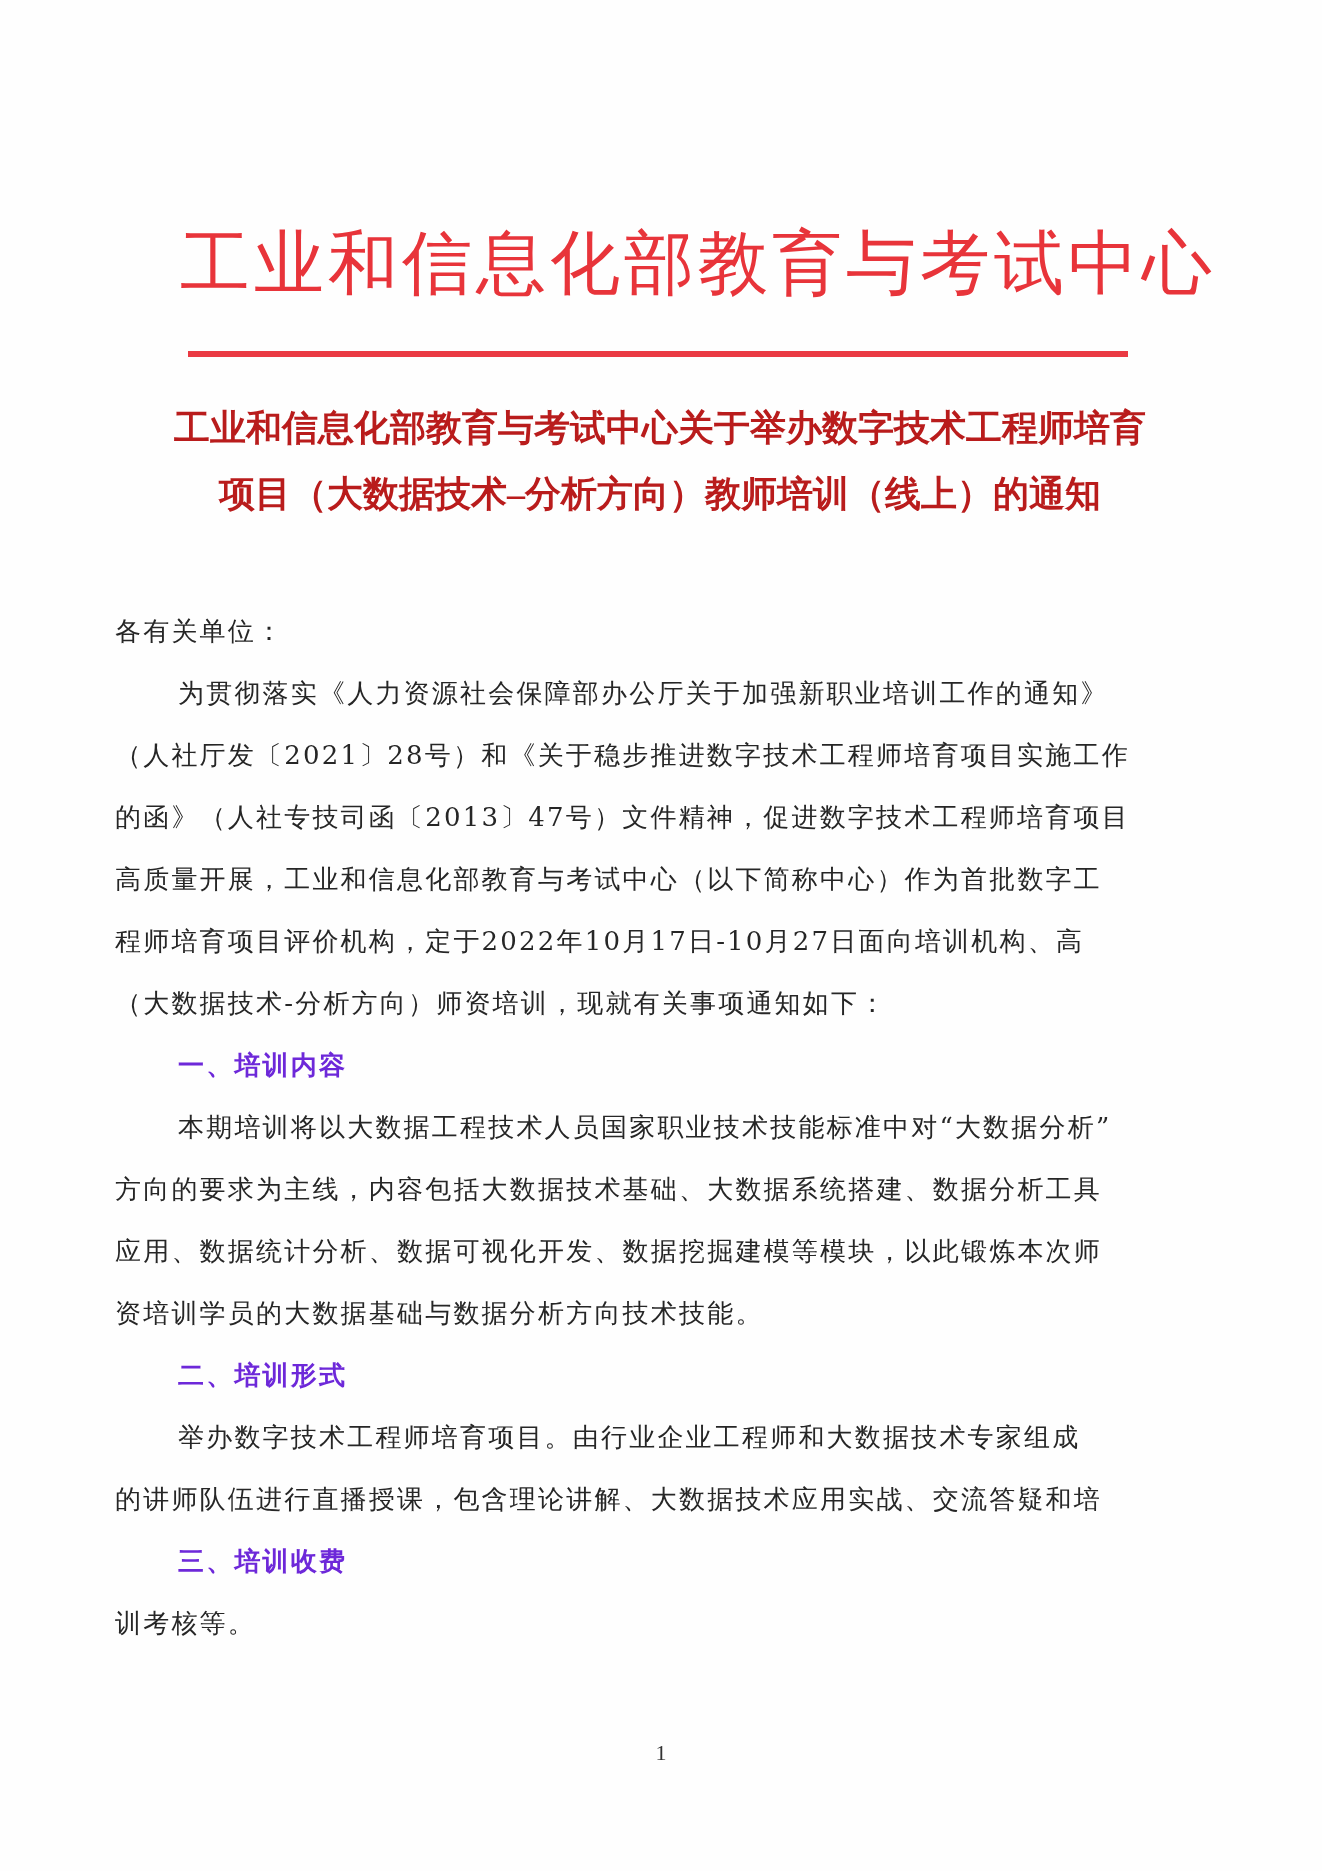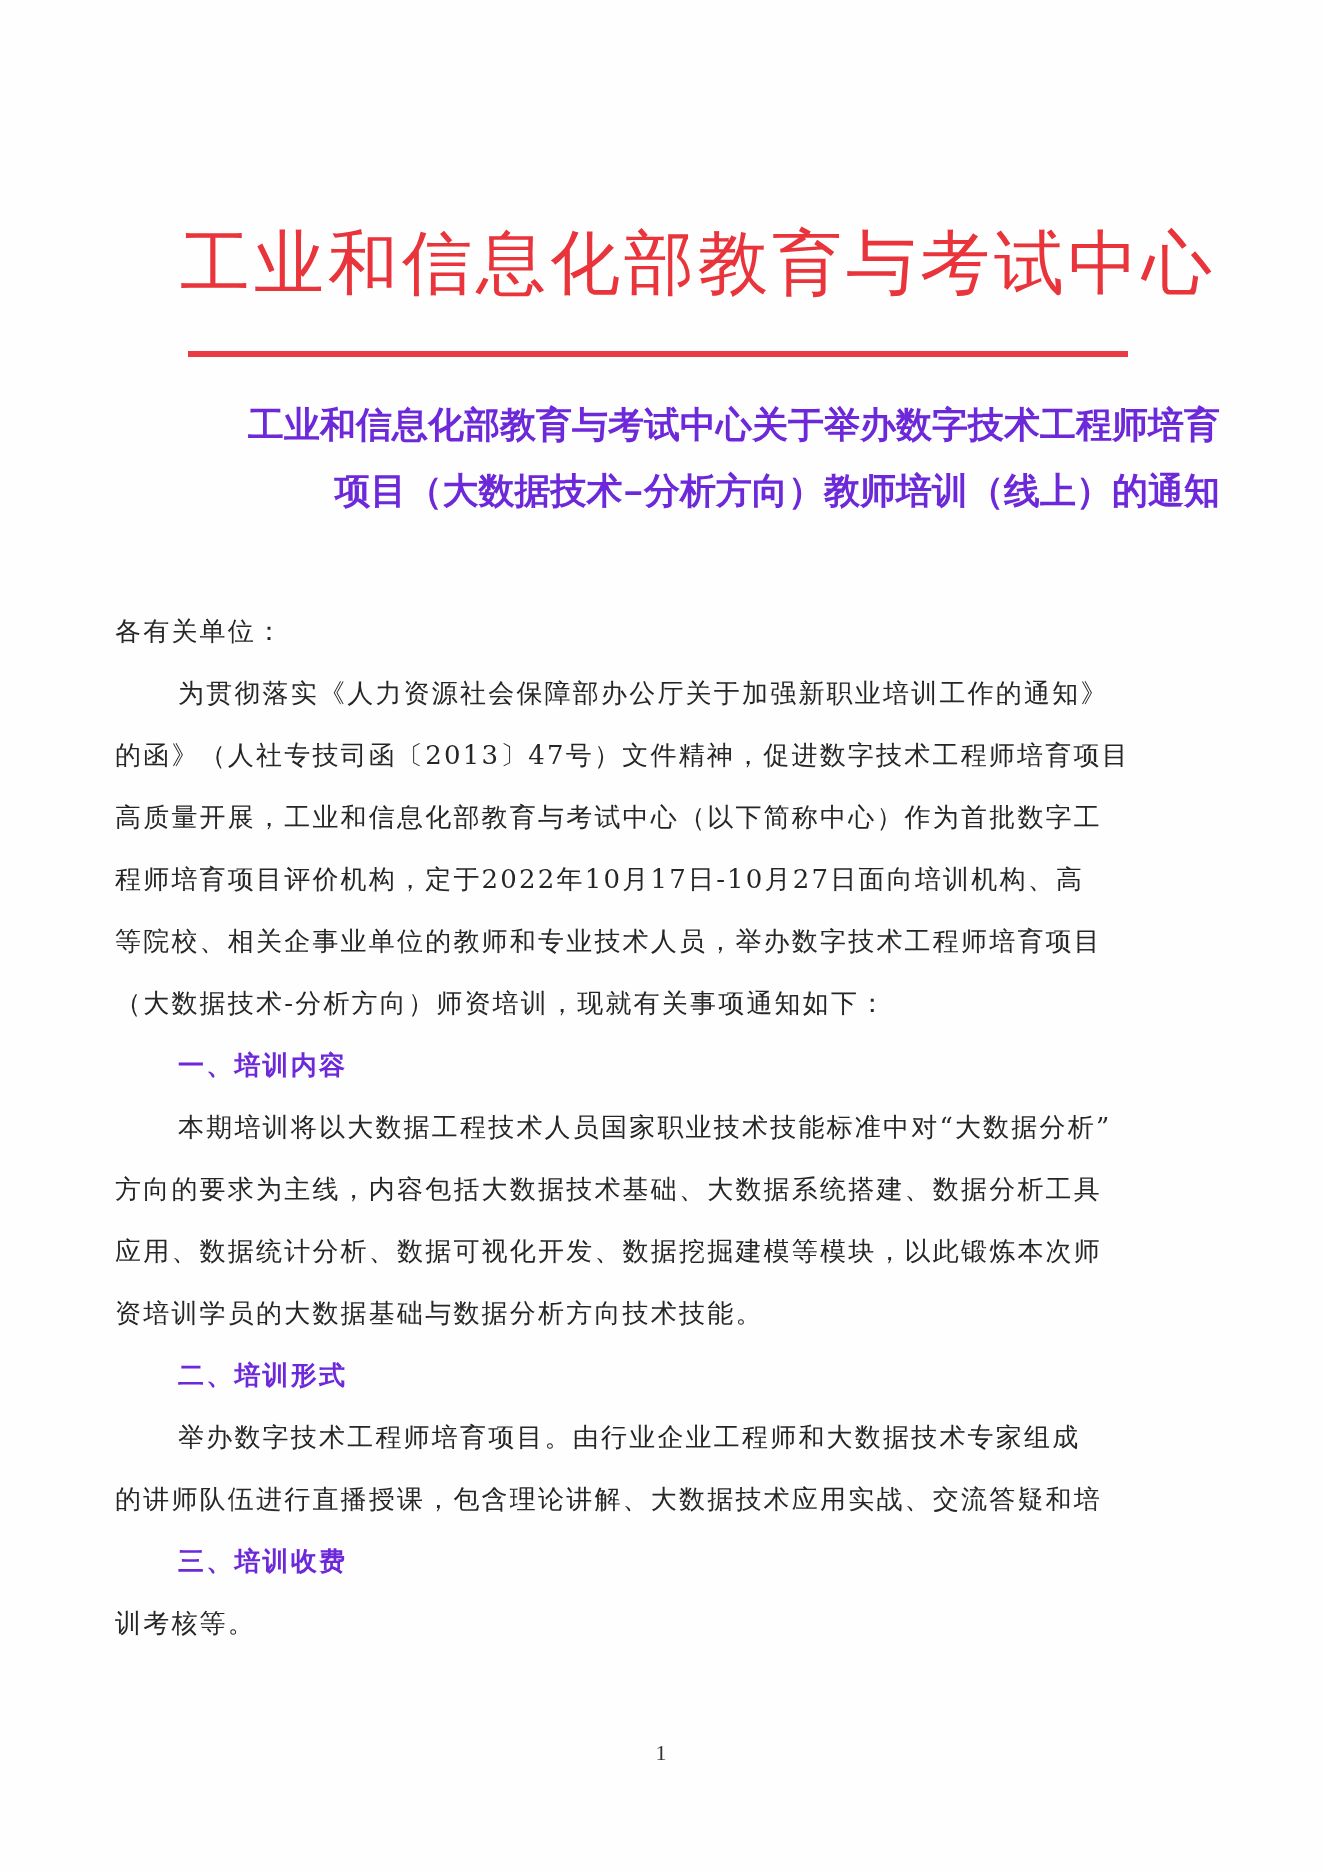--- a/index.html
+++ b/index.html
@@ -42,26 +42,26 @@
       top: 351px;
       width: 940px;
       height: 6px;
       background: #ea3a43;
     }
     .doc-title {
       position: absolute;
       left: 100px;
       top: 395px;
       width: 1120px;
-      font-family: Liberation Mono, monospace;
+      font-family: Liberation Serif, serif;
       font-weight: bold;
       font-size: 36px;
       line-height: 66px;
-      color: #6d28d9;
-      text-align: right;
+      color: #b91c1c;
+      text-align: center;
       letter-spacing: 0px;
     }
     .doc-title .line { display: block; white-space: nowrap; }
     .body {
       position: absolute;
       left: 115px;
       top: 600px;
       width: 1095px;
       font-family: "DejaVu Serif", "Liberation Serif", serif;
       font-size: 26px;
@@ -102,24 +102,24 @@
 
   <div class="doc-title">
     <span class="line">工业和信息化部教育与考试中心关于举办数字技术工程师培育</span>
     <span class="line">项目（大数据技术–分析方向）教师培训（线上）的通知</span>
   </div>
 
   <div class="body">
     <span class="line">各有关单位：</span>
 
     <span class="line indent">为贯彻落实《人力资源社会保障部办公厅关于加强新职业培训工作的通知》</span>
+    <span class="line">（人社厅发〔2021〕28号）和《关于稳步推进数字技术工程师培育项目实施工作</span>
     <span class="line">的函》（人社专技司函〔2013〕47号）文件精神，促进数字技术工程师培育项目</span>
     <span class="line">高质量开展，工业和信息化部教育与考试中心（以下简称中心）作为首批数字工</span>
     <span class="line">程师培育项目评价机构，定于2022年10月17日-10月27日面向培训机构、高</span>
-    <span class="line">等院校、相关企事业单位的教师和专业技术人员，举办数字技术工程师培育项目</span>
     <span class="line">（大数据技术-分析方向）师资培训，现就有关事项通知如下：</span>
 
     <span class="line heading">一、培训内容</span>
     <span class="line indent">本期培训将以大数据工程技术人员国家职业技术技能标准中对“大数据分析”</span>
     <span class="line">方向的要求为主线，内容包括大数据技术基础、大数据系统搭建、数据分析工具</span>
     <span class="line">应用、数据统计分析、数据可视化开发、数据挖掘建模等模块，以此锻炼本次师</span>
     <span class="line">资培训学员的大数据基础与数据分析方向技术技能。</span>
 
     <span class="line heading">二、培训形式</span>
     <span class="line indent">举办数字技术工程师培育项目。由行业企业工程师和大数据技术专家组成</span>

